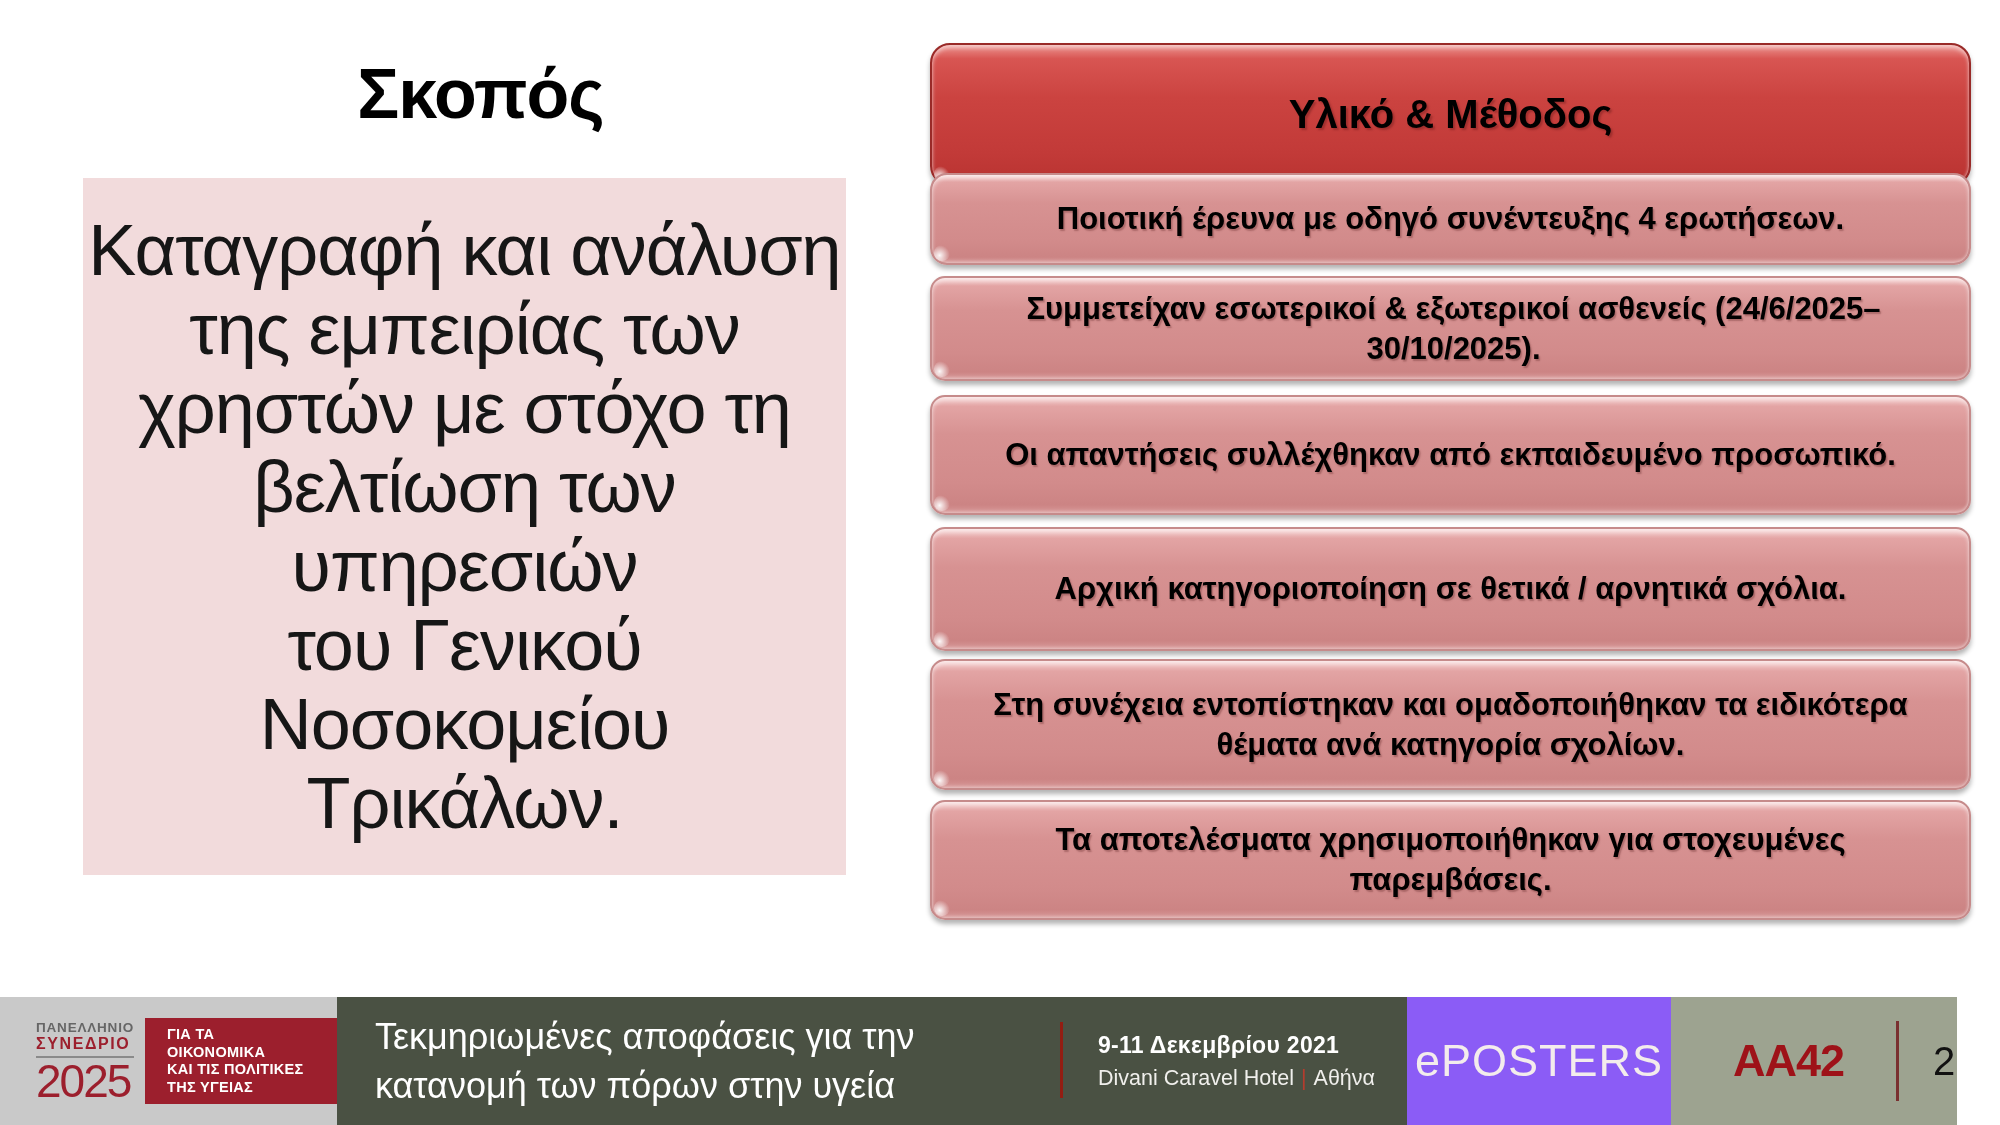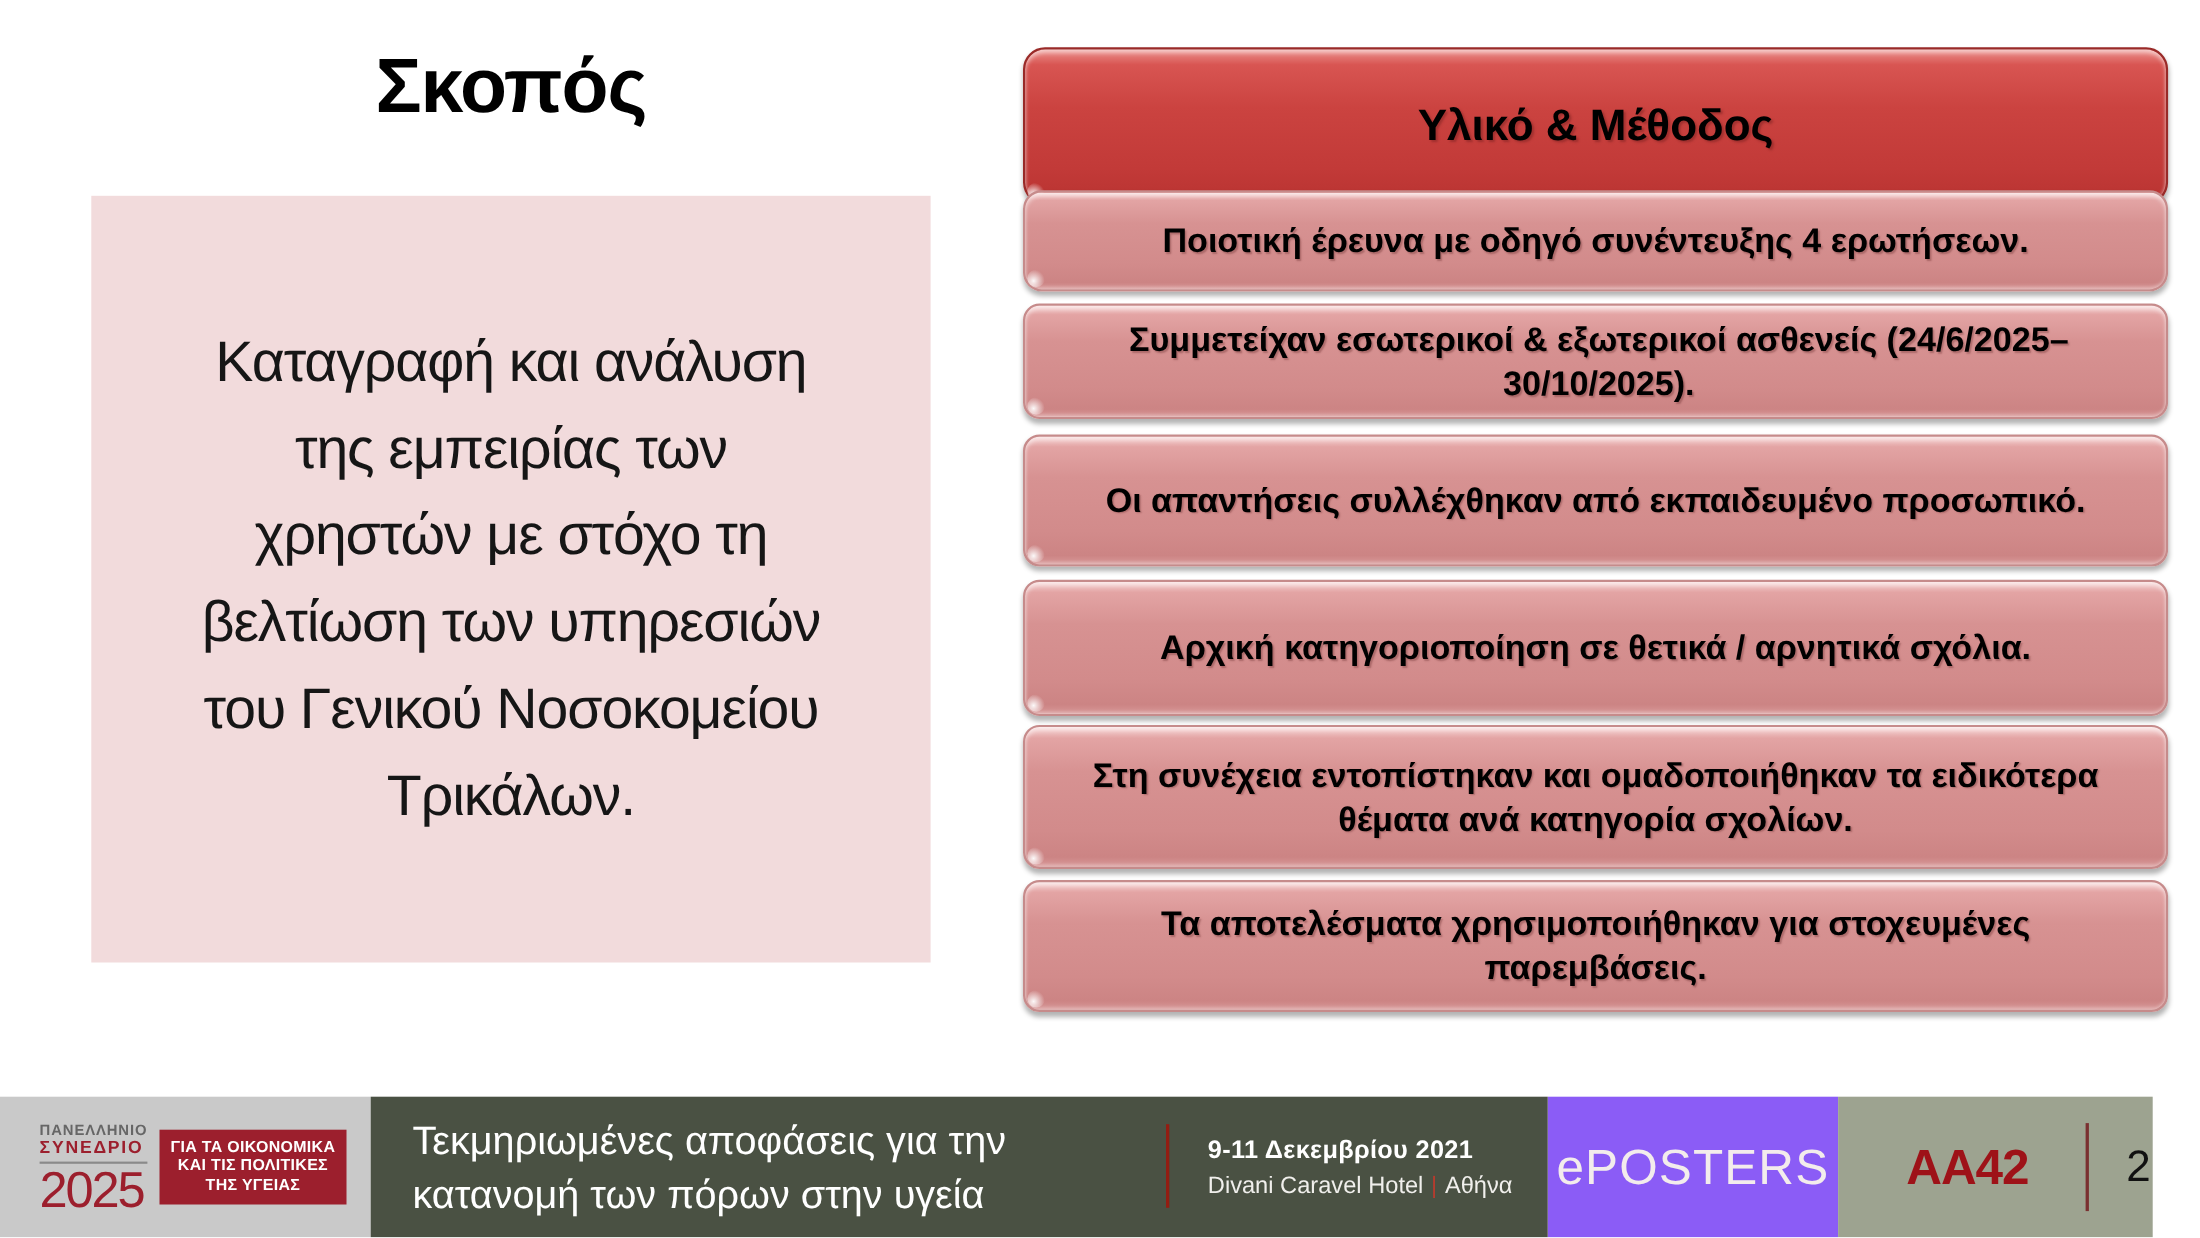--- a/index.html
+++ b/index.html
@@ -2,30 +2,30 @@
 <html><head>
 <meta charset="utf-8">
 <style>
   html,body{margin:0;padding:0;background:#ffffff;}
   .canvas{
     position:relative;width:2000px;height:1125px;background:#ffffff;overflow:hidden;
     font-family:"Liberation Sans","DejaVu Sans",sans-serif;
   }
   
   .page-title{
-    position:absolute;left:83px;top:38px;width:763px;margin:0;
+    position:absolute;left:83px;top:38px;width:763px;margin:16px;
     text-align:center;font-size:70px;font-weight:700;color:#000;letter-spacing:-1px;
   }
   .purpose-box{
     position:absolute;left:83px;top:178px;width:763px;height:697px;
     background:#f2dbdc;display:flex;align-items:center;justify-content:center;
   }
   .purpose-text{
     white-space:pre-line;text-align:center;color:#161616;
-    font-size:52px;line-height:79px;font-weight:400;letter-spacing:-1px;
+    font-size:72px;line-height:79px;font-weight:400;letter-spacing:-1px;
   }
   
   .mcol{position:absolute;left:930px;top:0;width:1041px;height:997px;}
   .glossy{
     position:absolute;left:0;width:1041px;box-sizing:border-box;
     display:flex;align-items:center;justify-content:center;text-align:center;
     border-radius:15px;
     box-shadow:0 4px 5px rgba(0,0,0,.30), inset 0 3px 4px rgba(255,255,255,.55), inset 0 -2px 3px rgba(255,255,255,.30);
   }
   .glossy::after{ 
@@ -59,21 +59,21 @@
   .footer{position:absolute;left:0;top:997px;width:2000px;height:128px;display:flex;}
   .f-gray{width:337px;height:100%;background:#c9c9c9;display:flex;align-items:center;}
   .logo{display:flex;align-items:center;gap:11px;margin-left:36px;}
   .logo-left{display:flex;flex-direction:column;}
   .logo-line1{font-size:13.5px;letter-spacing:.8px;color:#666;font-weight:600;}
   .logo-line2{font-size:16px;letter-spacing:1.6px;color:#9c1f2d;font-weight:700;}
   .logo-rule{height:2px;background:#8a8a8a;margin:3px 0 1px 0;}
   .logo-year{font-size:46px;line-height:44px;color:#9c1f2d;font-weight:400;letter-spacing:-2px;}
   .logo-redbox{
     background:#9c1f2d;color:#fff;font-size:14.5px;font-weight:600;line-height:17.5px;
-    padding:8px 10px;white-space:pre-line;letter-spacing:.3px;text-align:center;
+    padding:8px 22px;white-space:pre-line;letter-spacing:.3px;
   }
   .f-olive{position:relative;width:1070px;height:100%;background:#4a5143;}
   .conf-title{
     position:absolute;left:38px;top:50%;transform:translateY(-50%);
     color:#fff;font-size:36px;line-height:49px;font-weight:400;white-space:pre-line;
   }
   .olive-divider{position:absolute;left:723px;top:25px;width:3px;height:76px;background:#931d12;}
   .date-block{position:absolute;left:761px;top:50%;transform:translateY(-50%);color:#fff;}
   .date-line{font-size:23px;font-weight:700;letter-spacing:.3px;}
   .venue-line{font-size:21.5px;font-weight:400;margin-top:7px;color:#f0efec;}

